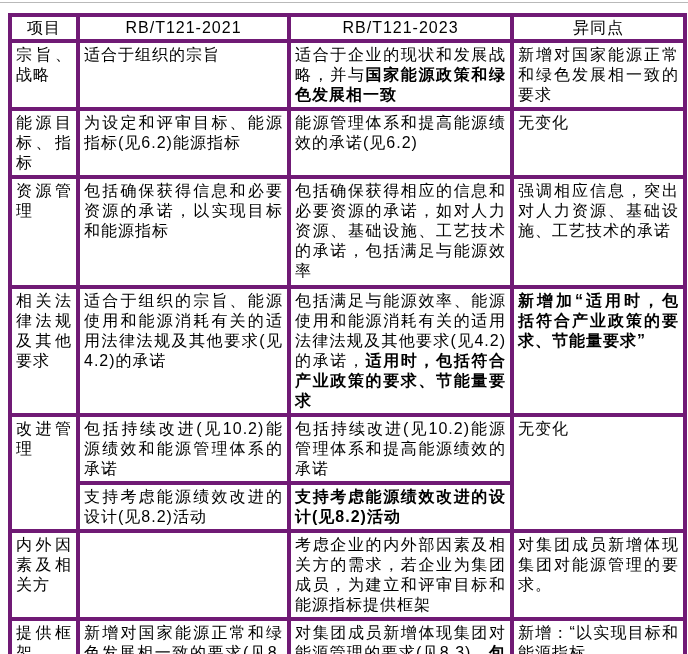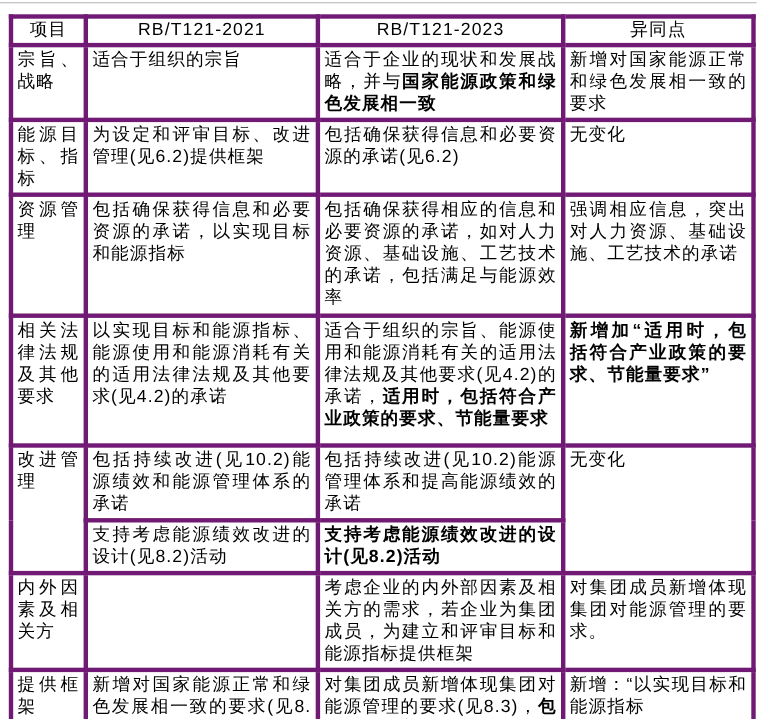--- a/index.html
+++ b/index.html
@@ -73,34 +73,34 @@
       </thead>
     <tbody data-name="table-body">
         <tr class="r1" data-name="table-row">
           <td data-name="item-cell"><span>宗旨、战略</span></td>
           <td data-name="rbt2016-cell"><span>适合于组织的宗旨</span></td>
           <td data-name="rbt2023-cell"><span>适合于企业的现状和发展战略，并与</span><b>国家能源政策和绿色发展相一致</b></td>
           <td data-name="diff-cell"><span>新增对国家能源正常和绿色发展相一致的要求</span></td>
         </tr>
         <tr class="r2" data-name="table-row">
           <td data-name="item-cell"><span>能源目标、指标</span></td>
-          <td data-name="rbt2016-cell"><span>为设定和评审目标、改进管理(见6.2)提供框架</span></td>
-          <td data-name="rbt2023-cell"><span>包括确保获得信息和必要资源的承诺(见6.2)</span></td>
+          <td data-name="rbt2016-cell"><span>为设定和评审目标、能源指标(见6.2)能源指标</span></td>
+          <td data-name="rbt2023-cell"><span>能源管理体系和提高能源绩效的承诺(见6.2)</span></td>
           <td data-name="diff-cell"><span>无变化</span></td>
         </tr>
         <tr class="r3" data-name="table-row">
           <td data-name="item-cell"><span>资源管理</span></td>
           <td data-name="rbt2016-cell"><span>包括确保获得信息和必要资源的承诺，以实现目标和能源指标</span></td>
           <td data-name="rbt2023-cell"><span>包括确保获得相应的信息和必要资源的承诺，如对人力资源、基础设施、工艺技术的承诺，包括满足与能源效率</span></td>
           <td data-name="diff-cell"><span>强调相应信息，突出对人力资源、基础设施、工艺技术的承诺</span></td>
         </tr>
         <tr class="r4" data-name="table-row">
           <td data-name="item-cell"><span>相关法律法规及其他要求</span></td>
-          <td data-name="rbt2016-cell"><span>以实现目标和能源指标、能源使用和能源消耗有关的适用法律法规及其他要求(见4.2)的承诺</span></td>
-          <td data-name="rbt2023-cell"><span>适合于组织的宗旨、能源使用和能源消耗有关的适用法律法规及其他要求(见4.2)的承诺，</span><b>适用时，包括符合产业政策的要求、节能量要求</b></td>
+          <td data-name="rbt2016-cell"><span>适合于组织的宗旨、能源使用和能源消耗有关的适用法律法规及其他要求(见4.2)的承诺</span></td>
+          <td data-name="rbt2023-cell"><span>包括满足与能源效率、能源使用和能源消耗有关的适用法律法规及其他要求(见4.2)的承诺，</span><b>适用时，包括符合产业政策的要求、节能量要求</b></td>
           <td data-name="diff-cell"><b>新增加“适用时，包括符合产业政策的要求、节能量要求”</b></td>
         </tr>
         <tr class="r5" data-name="table-row">
           <td data-name="item-cell" rowspan="2"><span>改进管理</span></td>
           <td data-name="rbt2016-cell"><span>包括持续改进(见10.2)能源绩效和能源管理体系的承诺</span></td>
           <td data-name="rbt2023-cell"><span>包括持续改进(见10.2)能源管理体系和提高能源绩效的承诺</span></td>
           <td data-name="diff-cell" rowspan="2"><span>无变化</span></td>
         </tr>
         <tr class="r6" data-name="table-row">
           <td data-name="rbt2016-cell"><span>支持考虑能源绩效改进的设计(见8.2)活动</span></td>

